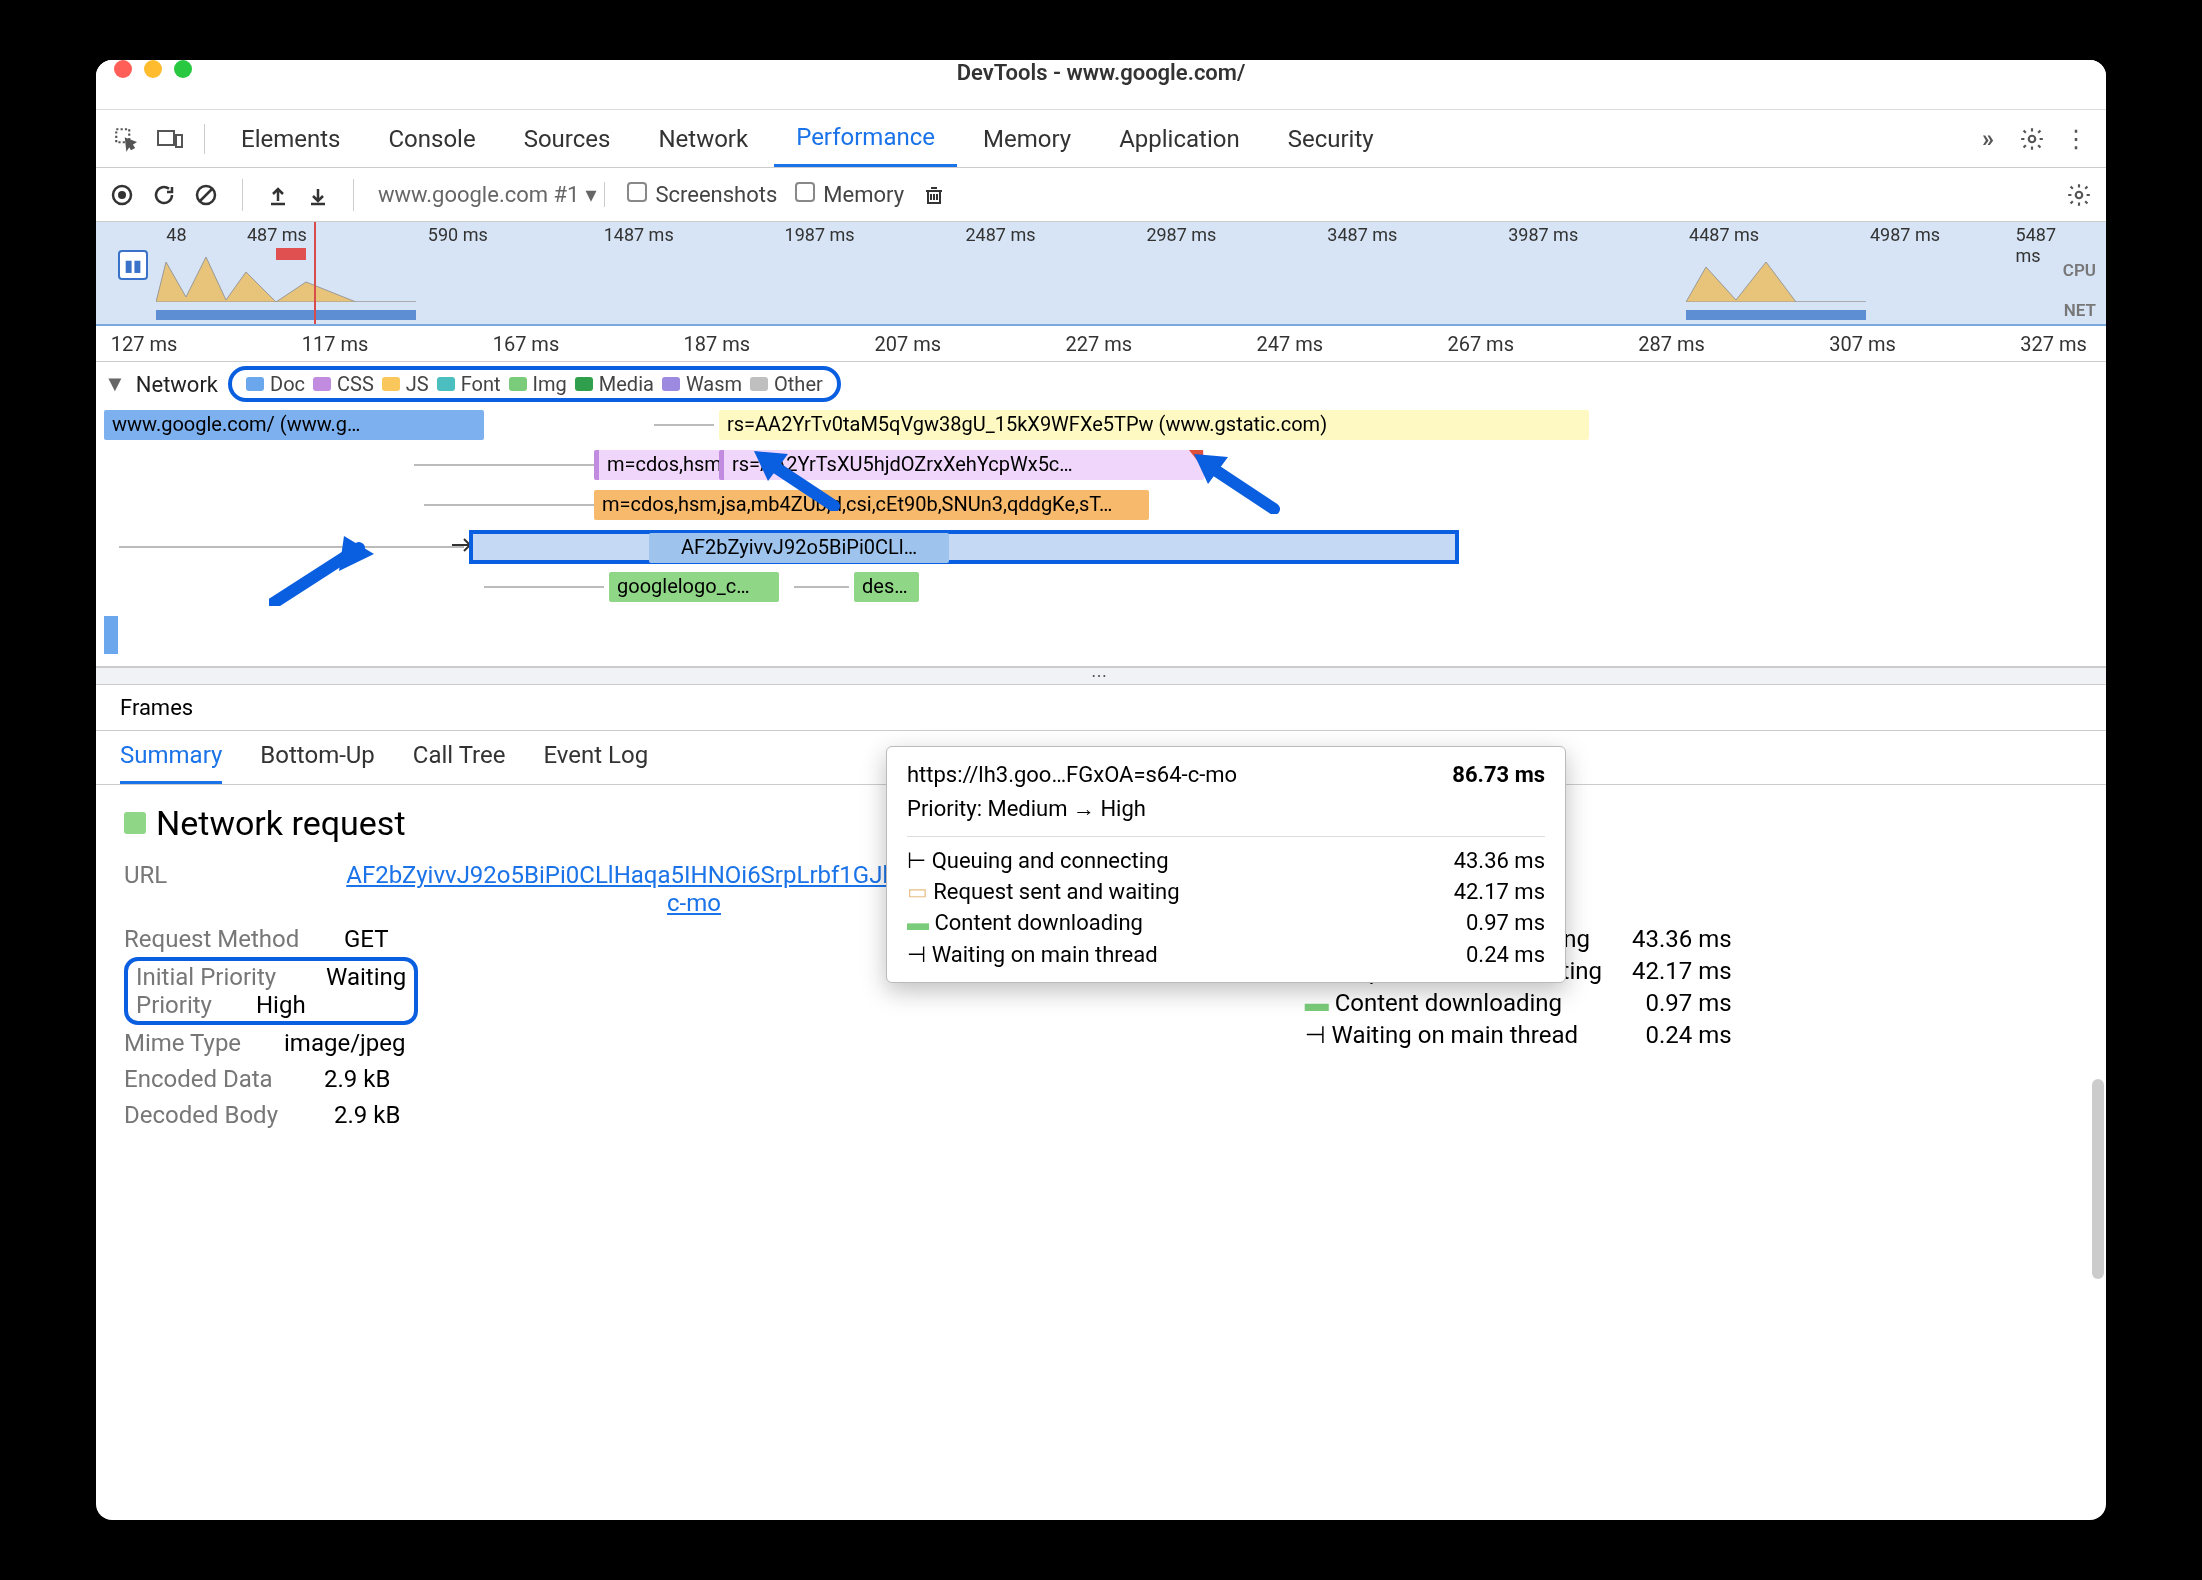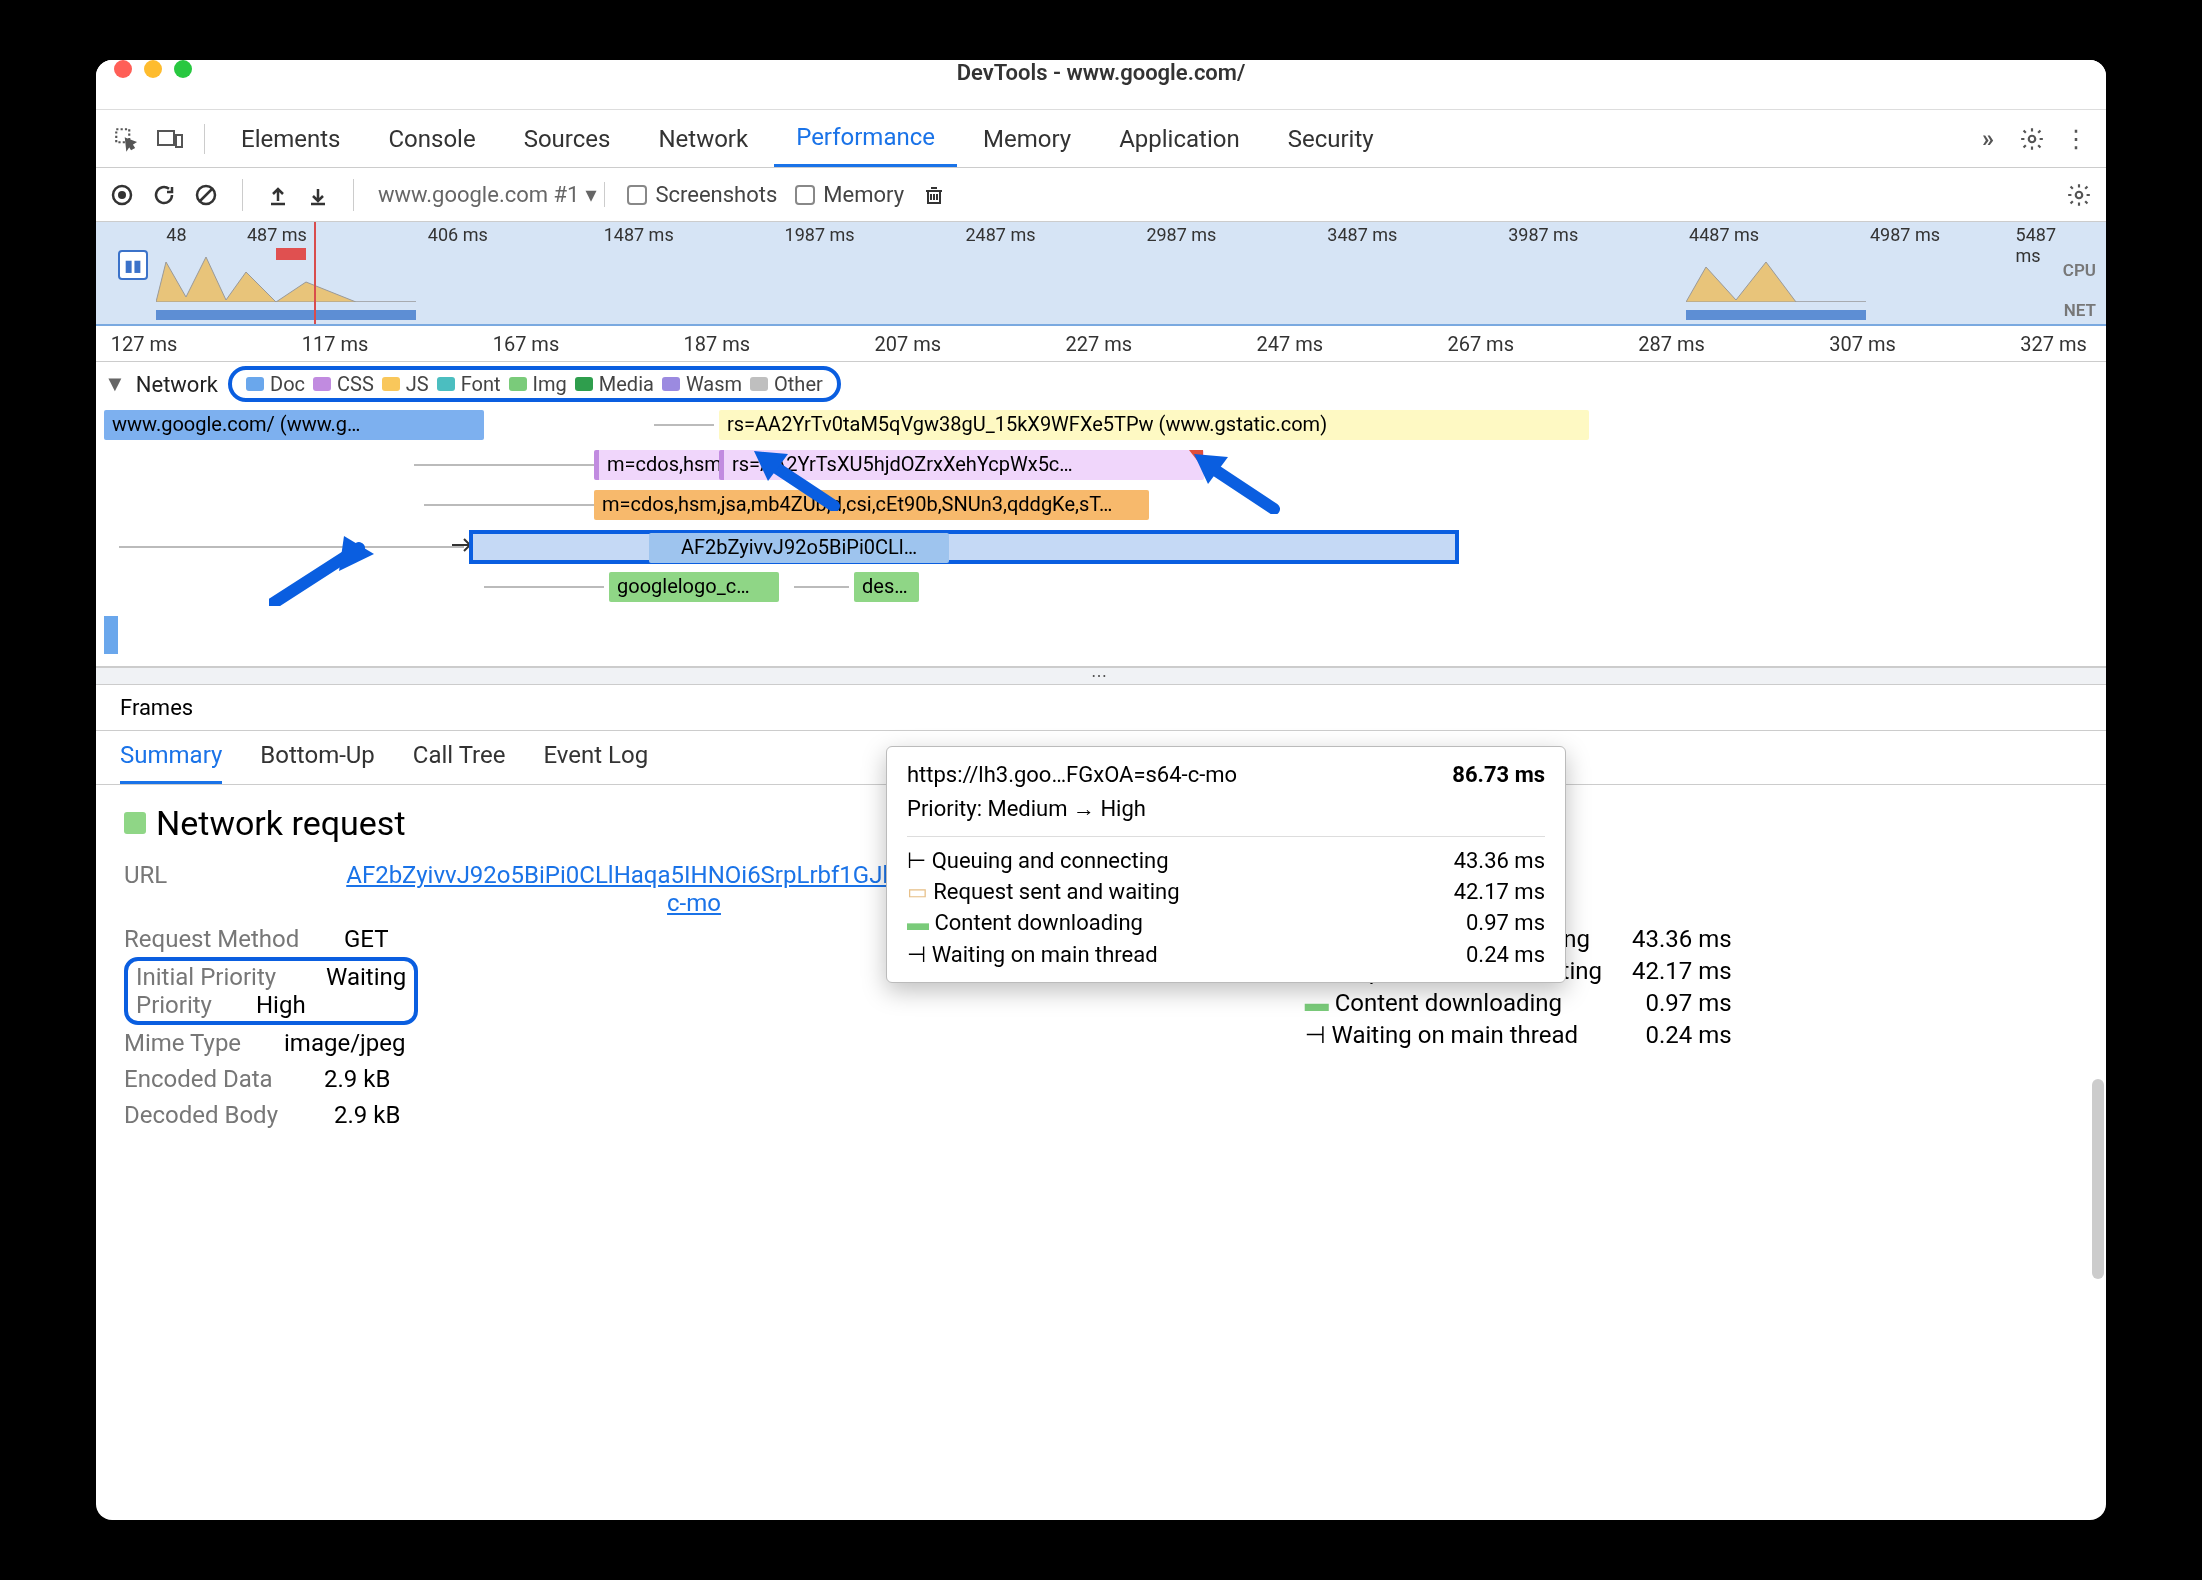--- a/index.html
+++ b/index.html
@@ -11,21 +11,21 @@
 .red { background:#ff5f57;} .yellow{background:#febc2e;} .green{background:#28c840;}
 .titletext { position:absolute; left:0; right:0; text-align:center; font-size: 22px; font-weight: 600; color:#333; pointer-events:none;}
 .tabs { display:flex; align-items:center; height: 58px; border-bottom: 1px solid #ccc; padding: 0 10px; gap: 4px; }
 .ticon { width: 40px; display:flex; justify-content:center; color:#555; font-size: 24px;}
 .tab { padding: 0 22px; height:100%; display:flex; align-items:center; font-size: 24px; color:#333; cursor:pointer; }
 .tab.active { color:#1a73e8; border-bottom: 3px solid #1a73e8; }
 .spacer { flex:1; }
 .toolbar { display:flex; align-items:center; height: 54px; border-bottom: 1px solid #ccc; padding: 0 14px; gap: 18px; font-size: 22px; color:#444;}
 .toolbar .sep { width:1px; height: 32px; background:#ccc; margin: 0 6px;}
 .toolbar .sel { color:#666; display:flex; align-items:center; gap:6px; padding-right: 8px; border-right:1px solid #ccc; margin-right:4px;}
-.chk { display:flex; align-items:center; gap: 8px; }
+.chk { display:flex; align-items:flex-start; gap: 8px; }
 .chkbox { width: 20px; height:20px; border: 2px solid #888; border-radius: 4px; }
 .overview { height: 104px; background: #d6e4f5; position:relative; border-bottom: 2px solid #7aa9e0;}
 .ovlabels { position:absolute; top:2px; left:0; right:0; display:flex; font-size: 18px; color:#333; }
 .ovlabels span { position:absolute; transform:translateX(-50%); }
 .ovlabelsR { position:absolute; right: 10px; top: 38px; font-size: 17px; color:#777; font-weight:600;}
 .ovlabelsR2 { position:absolute; right: 10px; top: 78px; font-size: 17px; color:#777; font-weight:600;}
 .pausebtn { position:absolute; left: 22px; top: 28px; width: 30px; height: 30px; border: 2px solid #3b72c9; border-radius:4px; display:flex; align-items:center; justify-content:center; color:#3b72c9; background:#fff; font-size: 16px;}
 .ruler { height: 36px; border-bottom: 1px solid #ccc; position:relative; font-size: 20px; color:#333;}
 .ruler span { position:absolute; top: 6px; transform: translateX(-8%);}
 .network-panel { position:relative; padding: 4px 8px 10px 8px; border-bottom: 1px solid #ccc;}
@@ -173,21 +173,21 @@
           <circle cx="12" cy="12" r="3"></circle>
           <path d="M12 2v3M12 19v3M4.2 4.2l2.1 2.1M17.7 17.7l2.1 2.1M2 12h3M19 12h3M4.2 19.8l2.1-2.1M17.7 6.3l2.1-2.1"></path>
         </svg>
       </span>
   </div>
 
   <div class="overview">
     <div class="ovlabels">
       <span style="left:4%">48</span>
       <span style="left:9%">487 ms</span>
-      <span style="left:18%">406 ms</span>
+      <span style="left:18%">590 ms</span>
       <span style="left:27%">1487 ms</span>
       <span style="left:36%">1987 ms</span>
       <span style="left:45%">2487 ms</span>
       <span style="left:54%">2987 ms</span>
       <span style="left:63%">3487 ms</span>
       <span style="left:72%">3987 ms</span>
       <span style="left:81%">4487 ms</span>
       <span style="left:90%">4987 ms</span>
       <span style="left:97%">5487 ms</span>
     </div>

